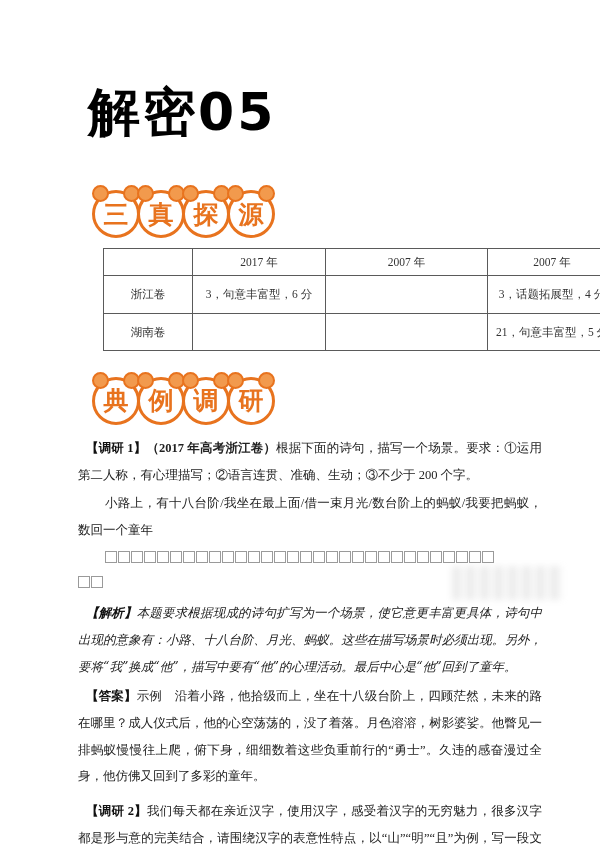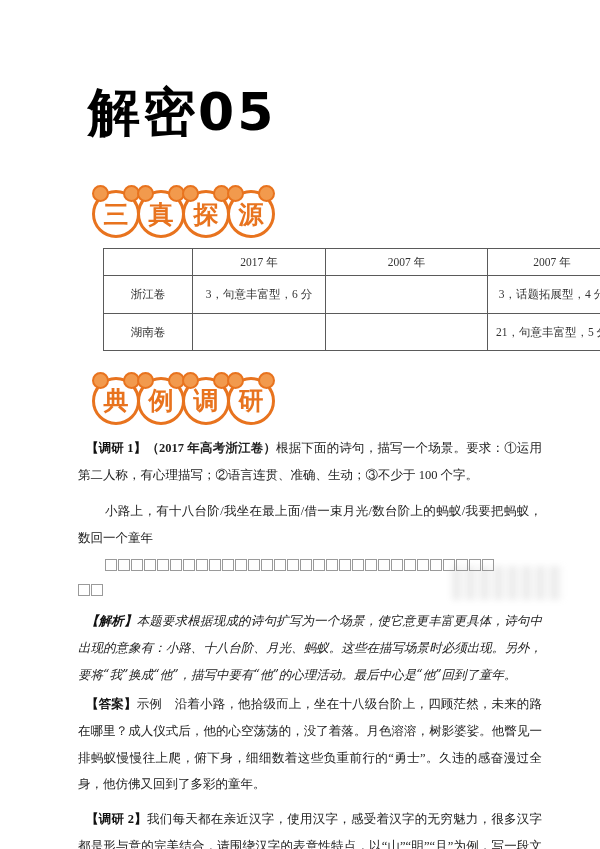--- a/index.html
+++ b/index.html
@@ -57,21 +57,21 @@
   .exam-table tr.head td { padding: 4px 12px; line-height: 1.6; }
 
   
   .para {
     font-size: 12.5px; line-height: 2.15; margin: 0 0 2px 0;
     text-align: justify; color: #222;
   }
   .para .lbl { font-weight: bold; color: #111; margin-left: 8px; }
   .para .src { font-weight: bold; }
   .para.indent { text-indent: 27px; }
-  .poem { margin-top: 10px; }
+  .poem { margin-top: 2px; }
   .analysis {
     font-style: italic;
     font-family: "DejaVu Serif", serif;
     color: #1a1a1a;
   }
 
   
   .grid-wrap { margin: 6px 0 8px 0; }
   .grid-row { line-height: 1; margin-bottom: 9px; white-space: nowrap; }
   .grid-row.r1 { padding-left: 27px; }
@@ -144,21 +144,21 @@
       </span>
     <span class="badge">
         <span>调</span>
       </span>
     <span class="badge">
         <span>研</span>
       </span>
   </div>
 
   <p class="para">
-    <span class="lbl">【调研 1】</span><span class="src">（2017 年高考浙江卷）</span><span>根据下面的诗句，描写一个场景。要求：①运用第二人称，有心理描写；②语言连贯、准确、生动；③不少于 100 个字。</span>
+    <span class="lbl">【调研 1】</span><span class="src">（2017 年高考浙江卷）</span><span>根据下面的诗句，描写一个场景。要求：①运用第二人称，有心理描写；②语言连贯、准确、生动；③不少于 200 个字。</span>
   </p>
 
   <p class="para indent poem">小路上，有十八台阶/我坐在最上面/借一束月光/数台阶上的蚂蚁/我要把蚂蚁，数回一个童年</p>
 
   <div class="grid-wrap">
     <div class="grid-row r1"><span class="sq"></span><span class="sq"></span><span class="sq"></span><span class="sq"></span><span class="sq"></span><span class="sq"></span><span class="sq"></span><span class="sq"></span><span class="sq"></span><span class="sq"></span><span class="sq"></span><span class="sq"></span><span class="sq"></span><span class="sq"></span><span class="sq"></span><span class="sq"></span><span class="sq"></span><span class="sq"></span><span class="sq"></span><span class="sq"></span><span class="sq"></span><span class="sq"></span><span class="sq"></span><span class="sq"></span><span class="sq"></span><span class="sq"></span><span class="sq"></span><span class="sq"></span><span class="sq"></span><span class="sq"></span></div>
     <div class="grid-row r2"><span class="sq"></span><span class="sq"></span></div>
   </div>
 
   <p class="para analysis">

